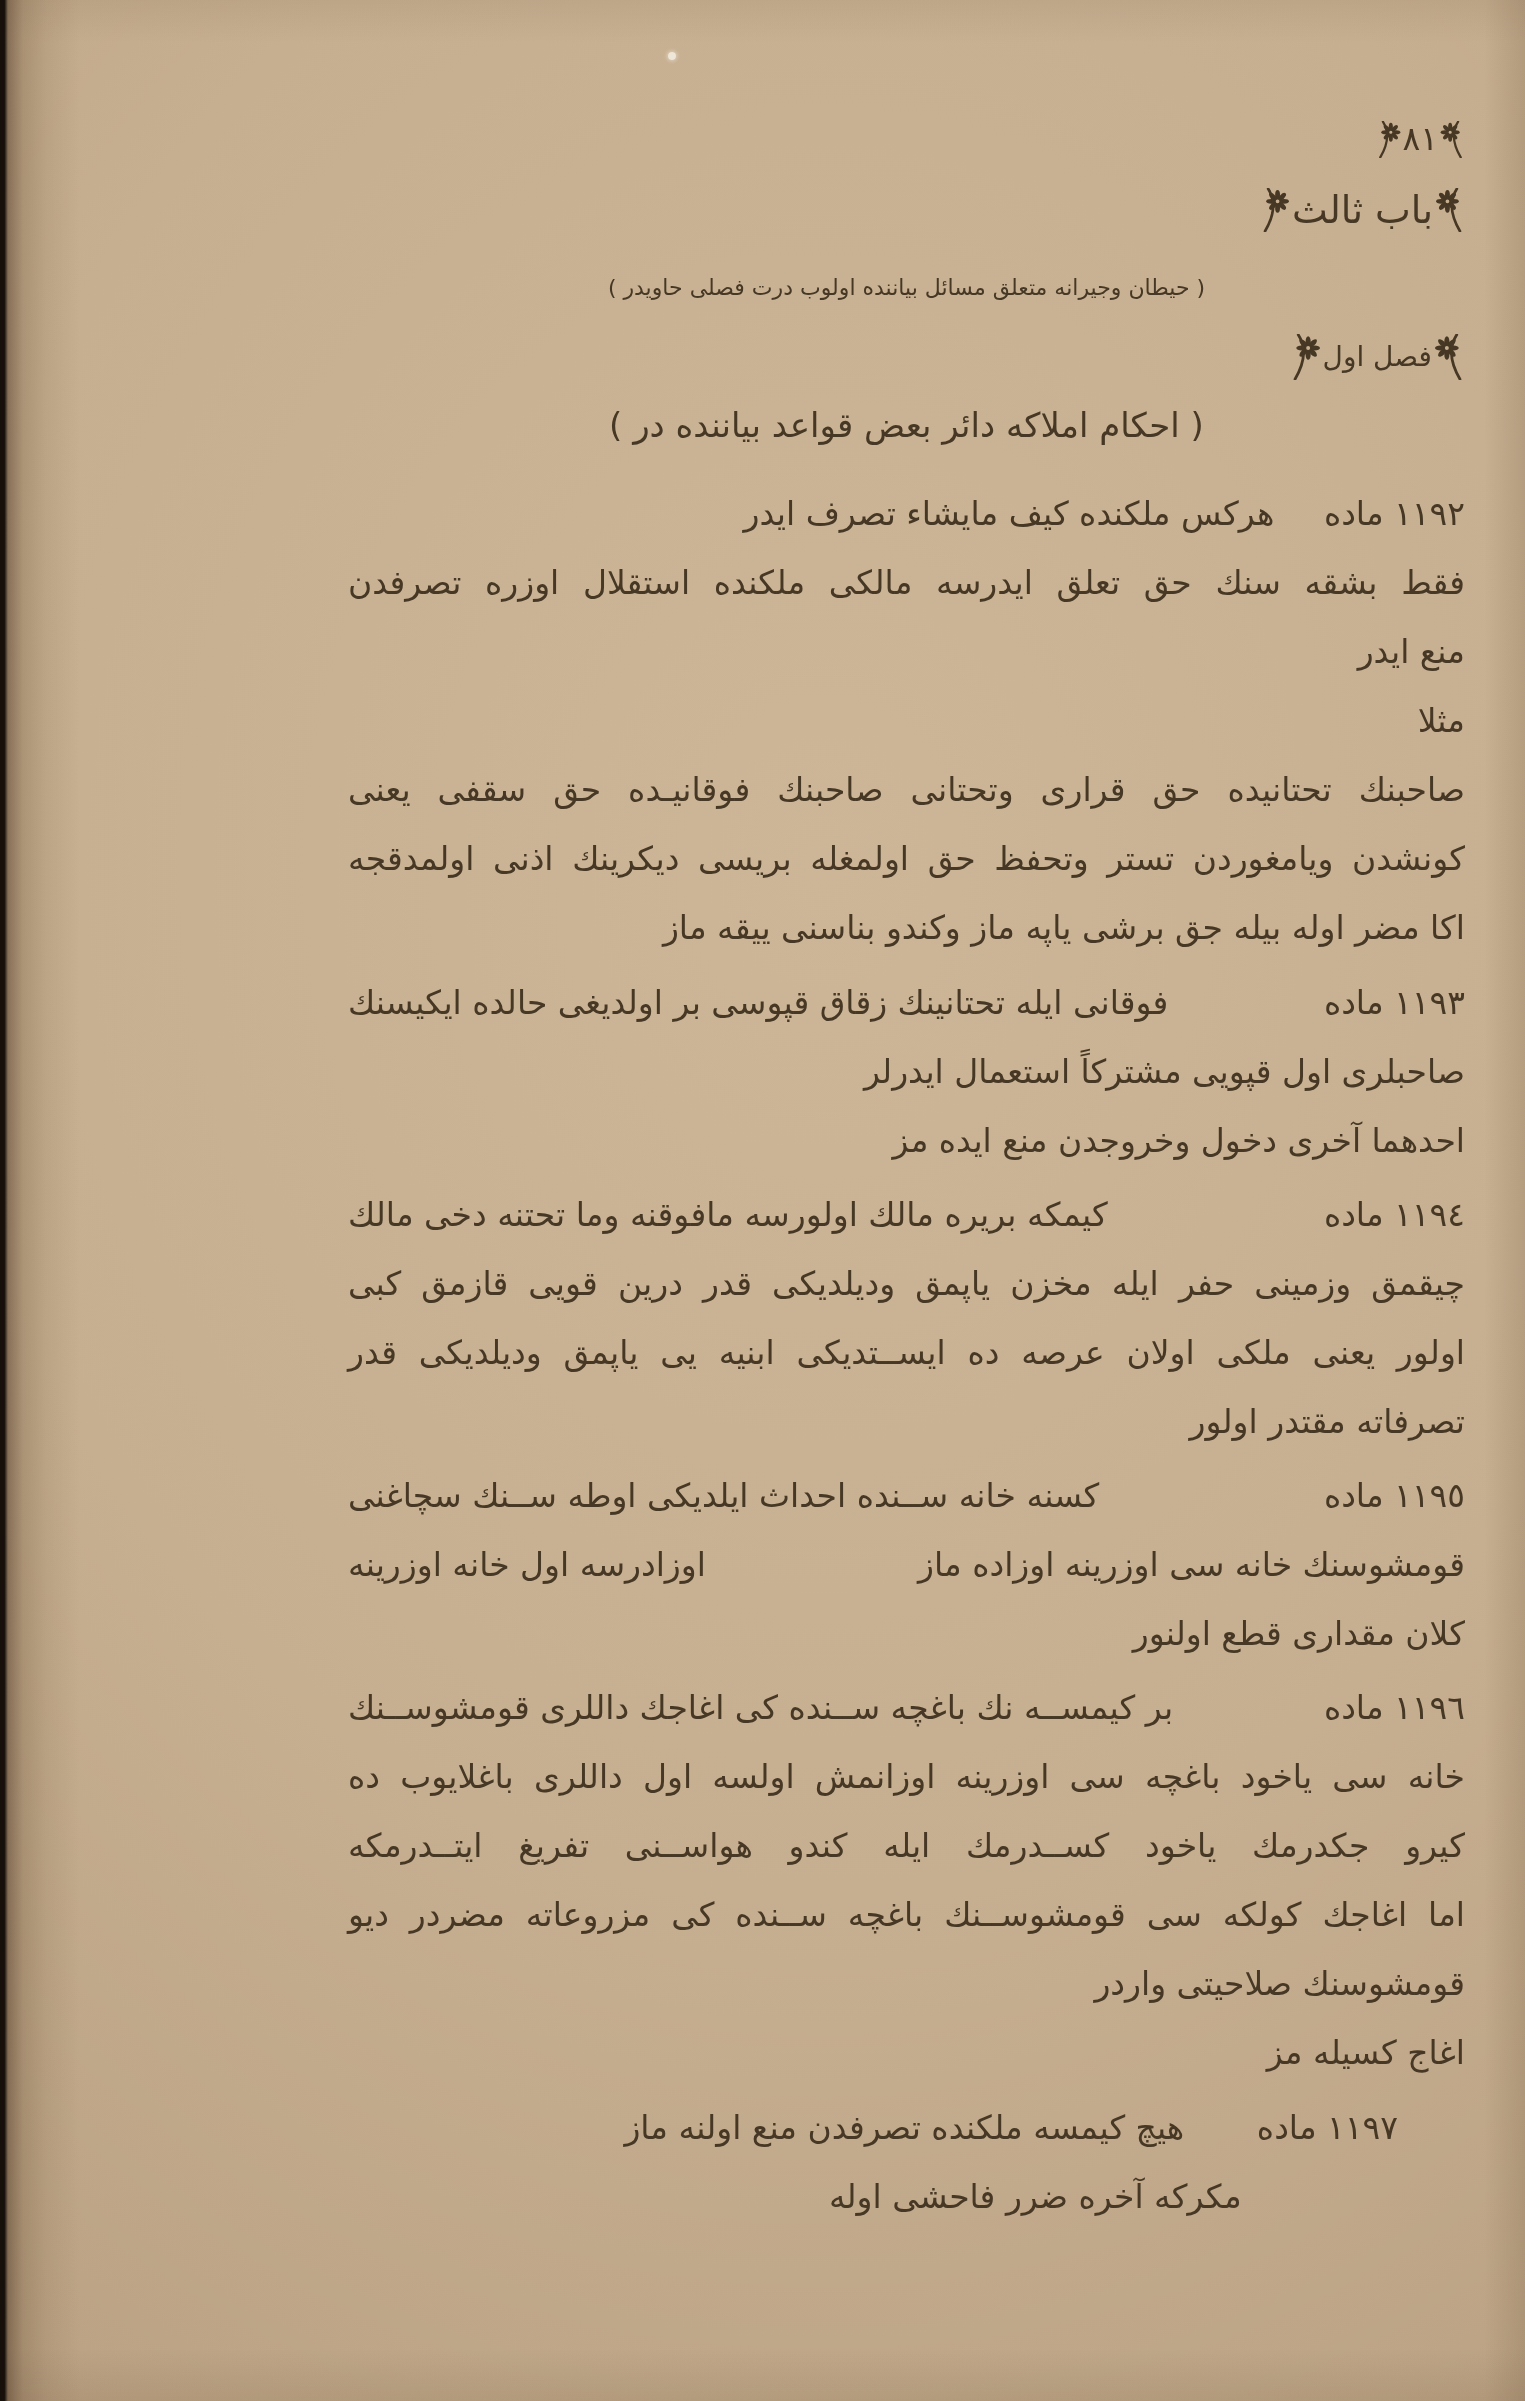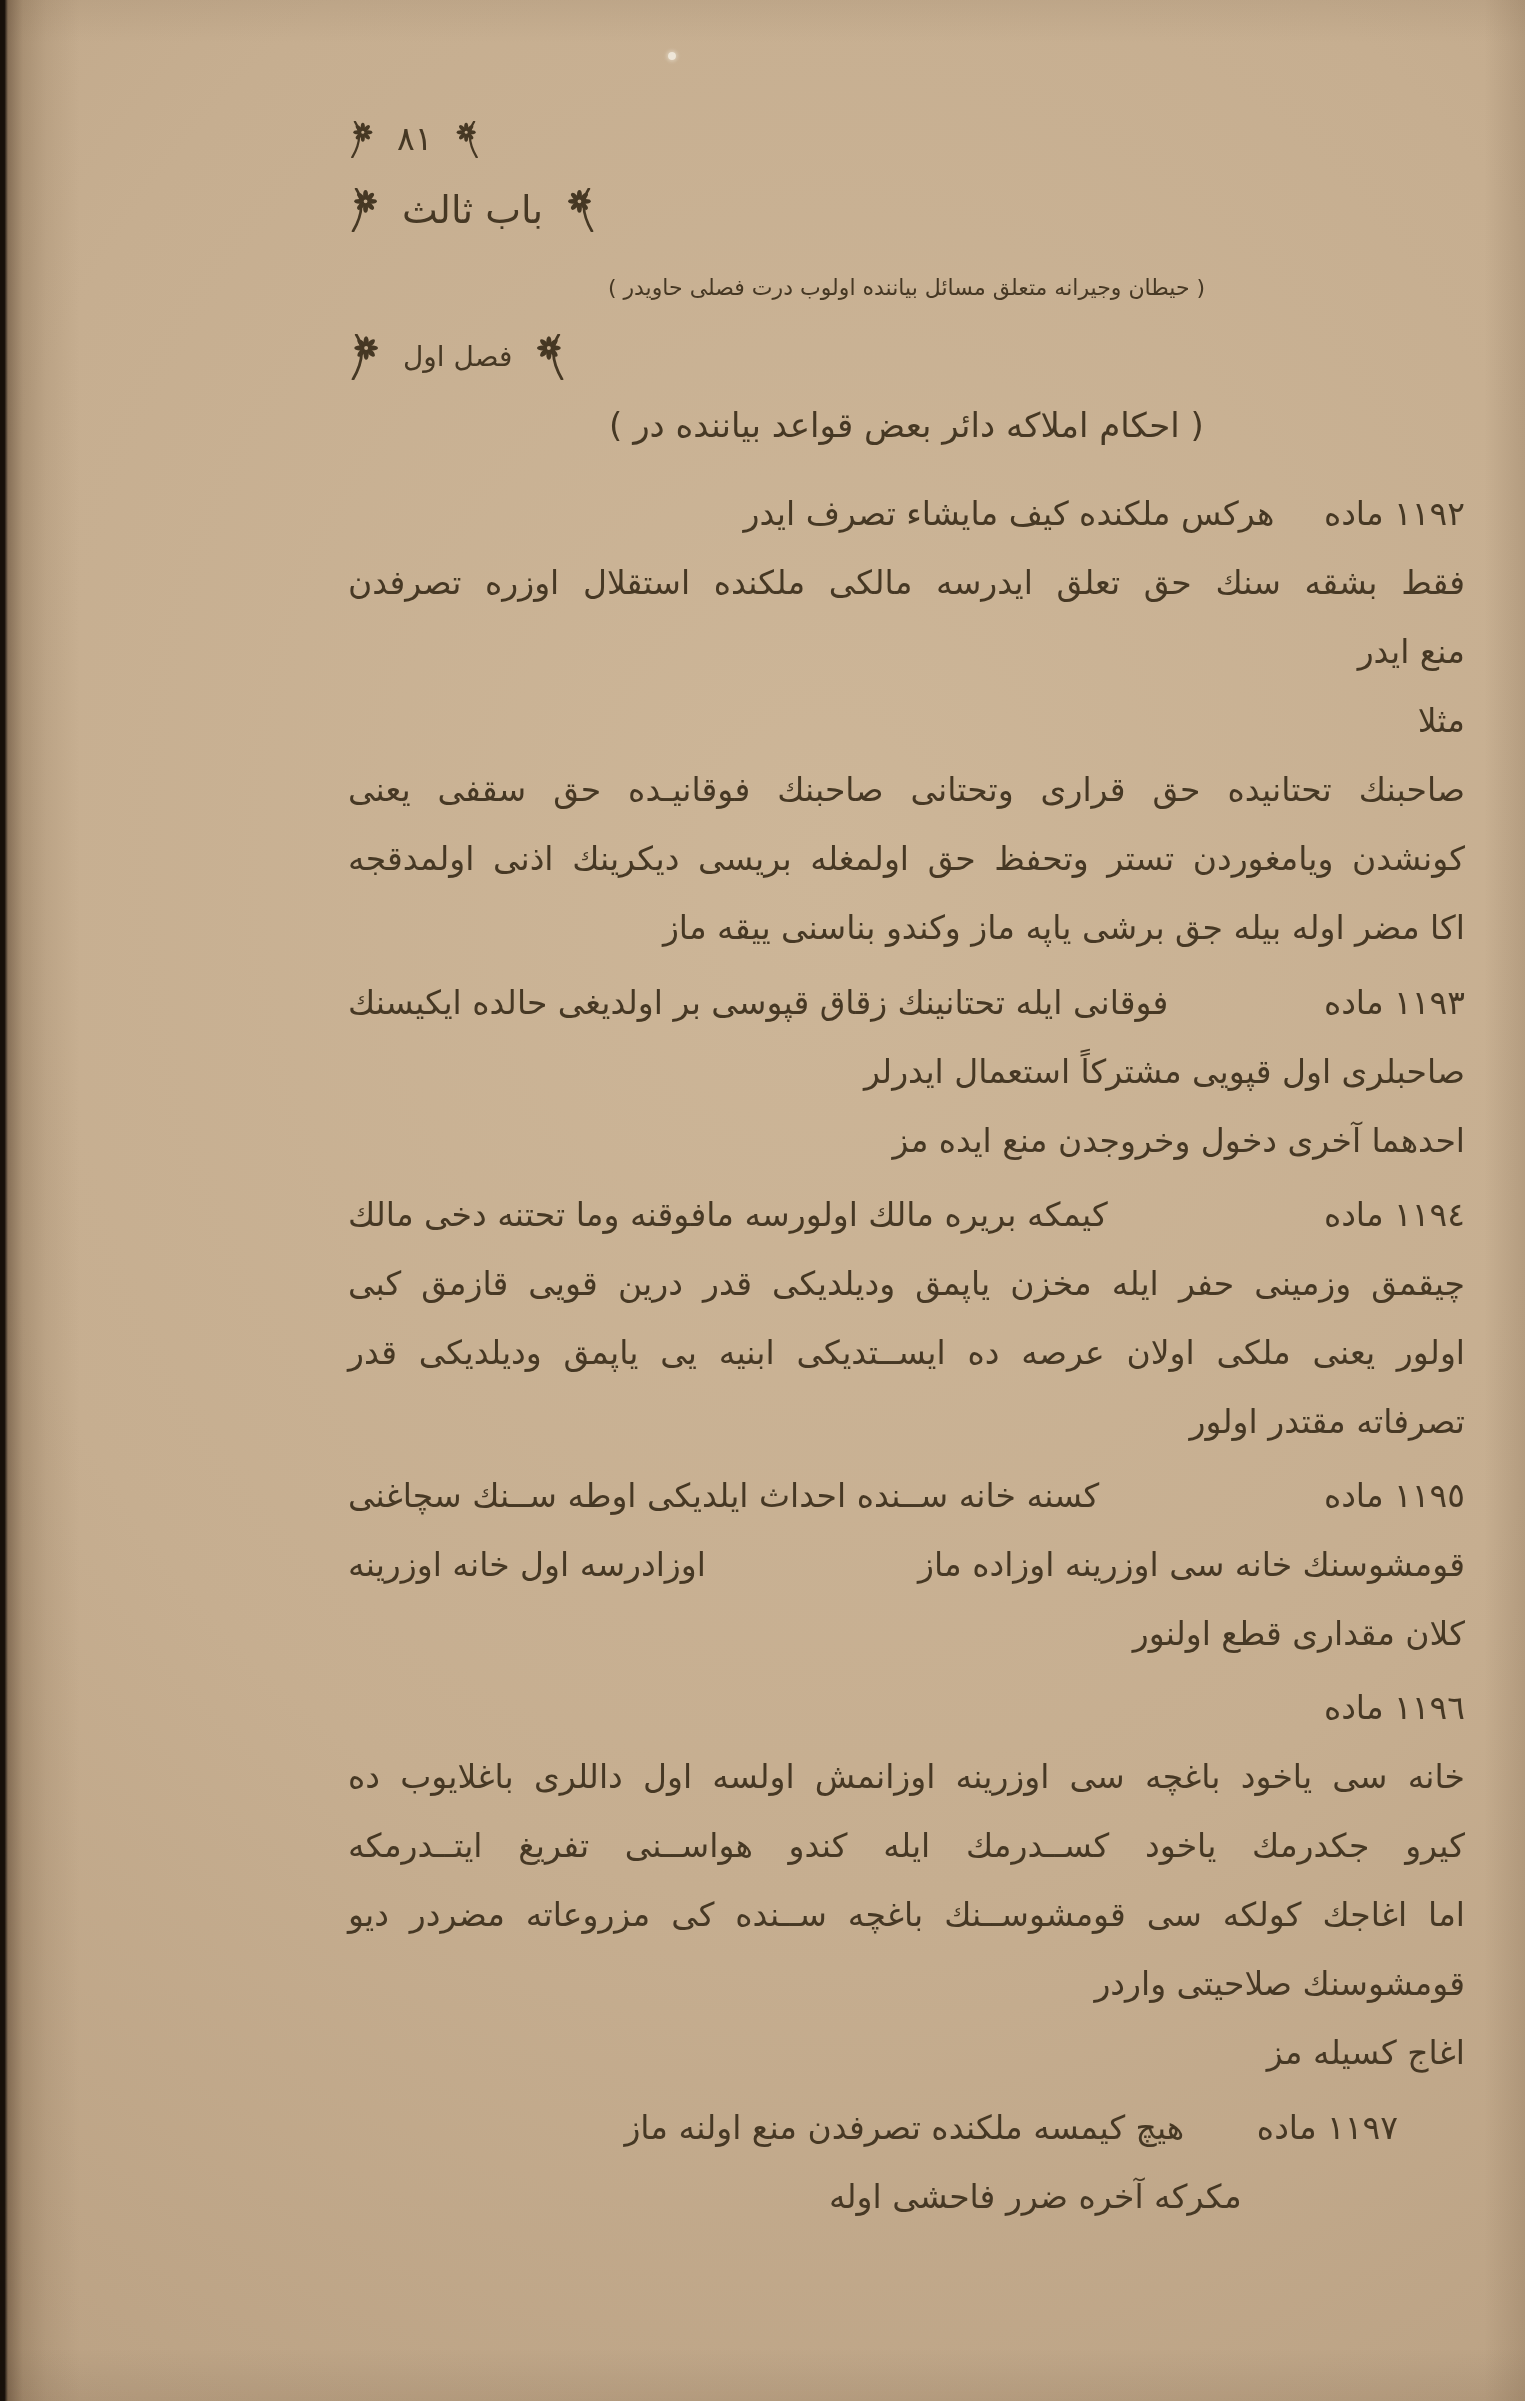--- a/index.html
+++ b/index.html
@@ -31,21 +31,21 @@
   }
   .speck{
     position:absolute;left:668px;top:52px;width:8px;height:8px;border-radius:50%;
     background:rgba(245,240,228,.85);box-shadow:0 0 3.6px 1.8px rgba(245,240,228,.4);
   }
   .textblock{
     position:absolute;top:0;left:348px;right:60px;
     color:var(--ink);
     direction:rtl;
   }
-  .crow{display:flex;justify-content:flex-end;align-items:center;column-gap:22px;}
+  .crow{display:flex;justify-content:flex-start;align-items:center;column-gap:0;}
   .pageno-row{margin-top:115px;line-height:48px;font-size:33px;}
   .chapter-row{margin-top:21.3px;line-height:52px;font-size:38px;}
   .subtitle-1{margin-top:27px;line-height:50px;font-size:22px;text-align:center;}
   .section-row{margin-top:16px;line-height:55px;font-size:28px;}
   .subtitle-2{margin-top:17px;line-height:48px;font-size:34px;text-align:center;}
   .articles{margin-top:30px;}
   .article{margin-top:5.3px;}
   .article:first-child{margin-top:0;}
   .line{
     height:69px;line-height:69px;font-size:33px;
@@ -220,20 +220,21 @@
           </div>
           <div class="line seg-justify">
             <span>قومشوسنك خانه سى اوزرينه اوزاده ماز</span>
             <span>اوزادرسه اول خانه اوزرينه</span>
           </div>
           <div class="line "><span>كلان مقدارى قطع اولنور</span></div>
         </div>
         <div class="article">
           <div class="line seg-justify">
             <span>١١٩٦ ماده</span>
+            <span>بر كيمســه نك باغچه ســنده كى اغاجك داللرى قومشوســنك</span>
           </div>
           <div class="line justify"><span>خانه سى ياخود باغچه سى اوزرينه اوزانمش اولسه اول داللرى باغلايوب ده</span></div>
           <div class="line justify"><span>كيرو جكدرمك ياخود كســدرمك ايله كندو هواســنى تفريغ ايتــدرمكه</span></div>
           <div class="line justify"><span>اما اغاجك كولكه سى قومشوســنك باغچه ســنده كى مزروعاته مضردر ديو</span></div>
           <div class="line "><span>قومشوسنك صلاحيتى واردر</span></div>
           <div class="line "><span>اغاج كسيله مز</span></div>
         </div>
         <div class="article">
           <div class="line seg-start" style="padding-right: 6%;">
             <span>١١٩٧ ماده</span>

